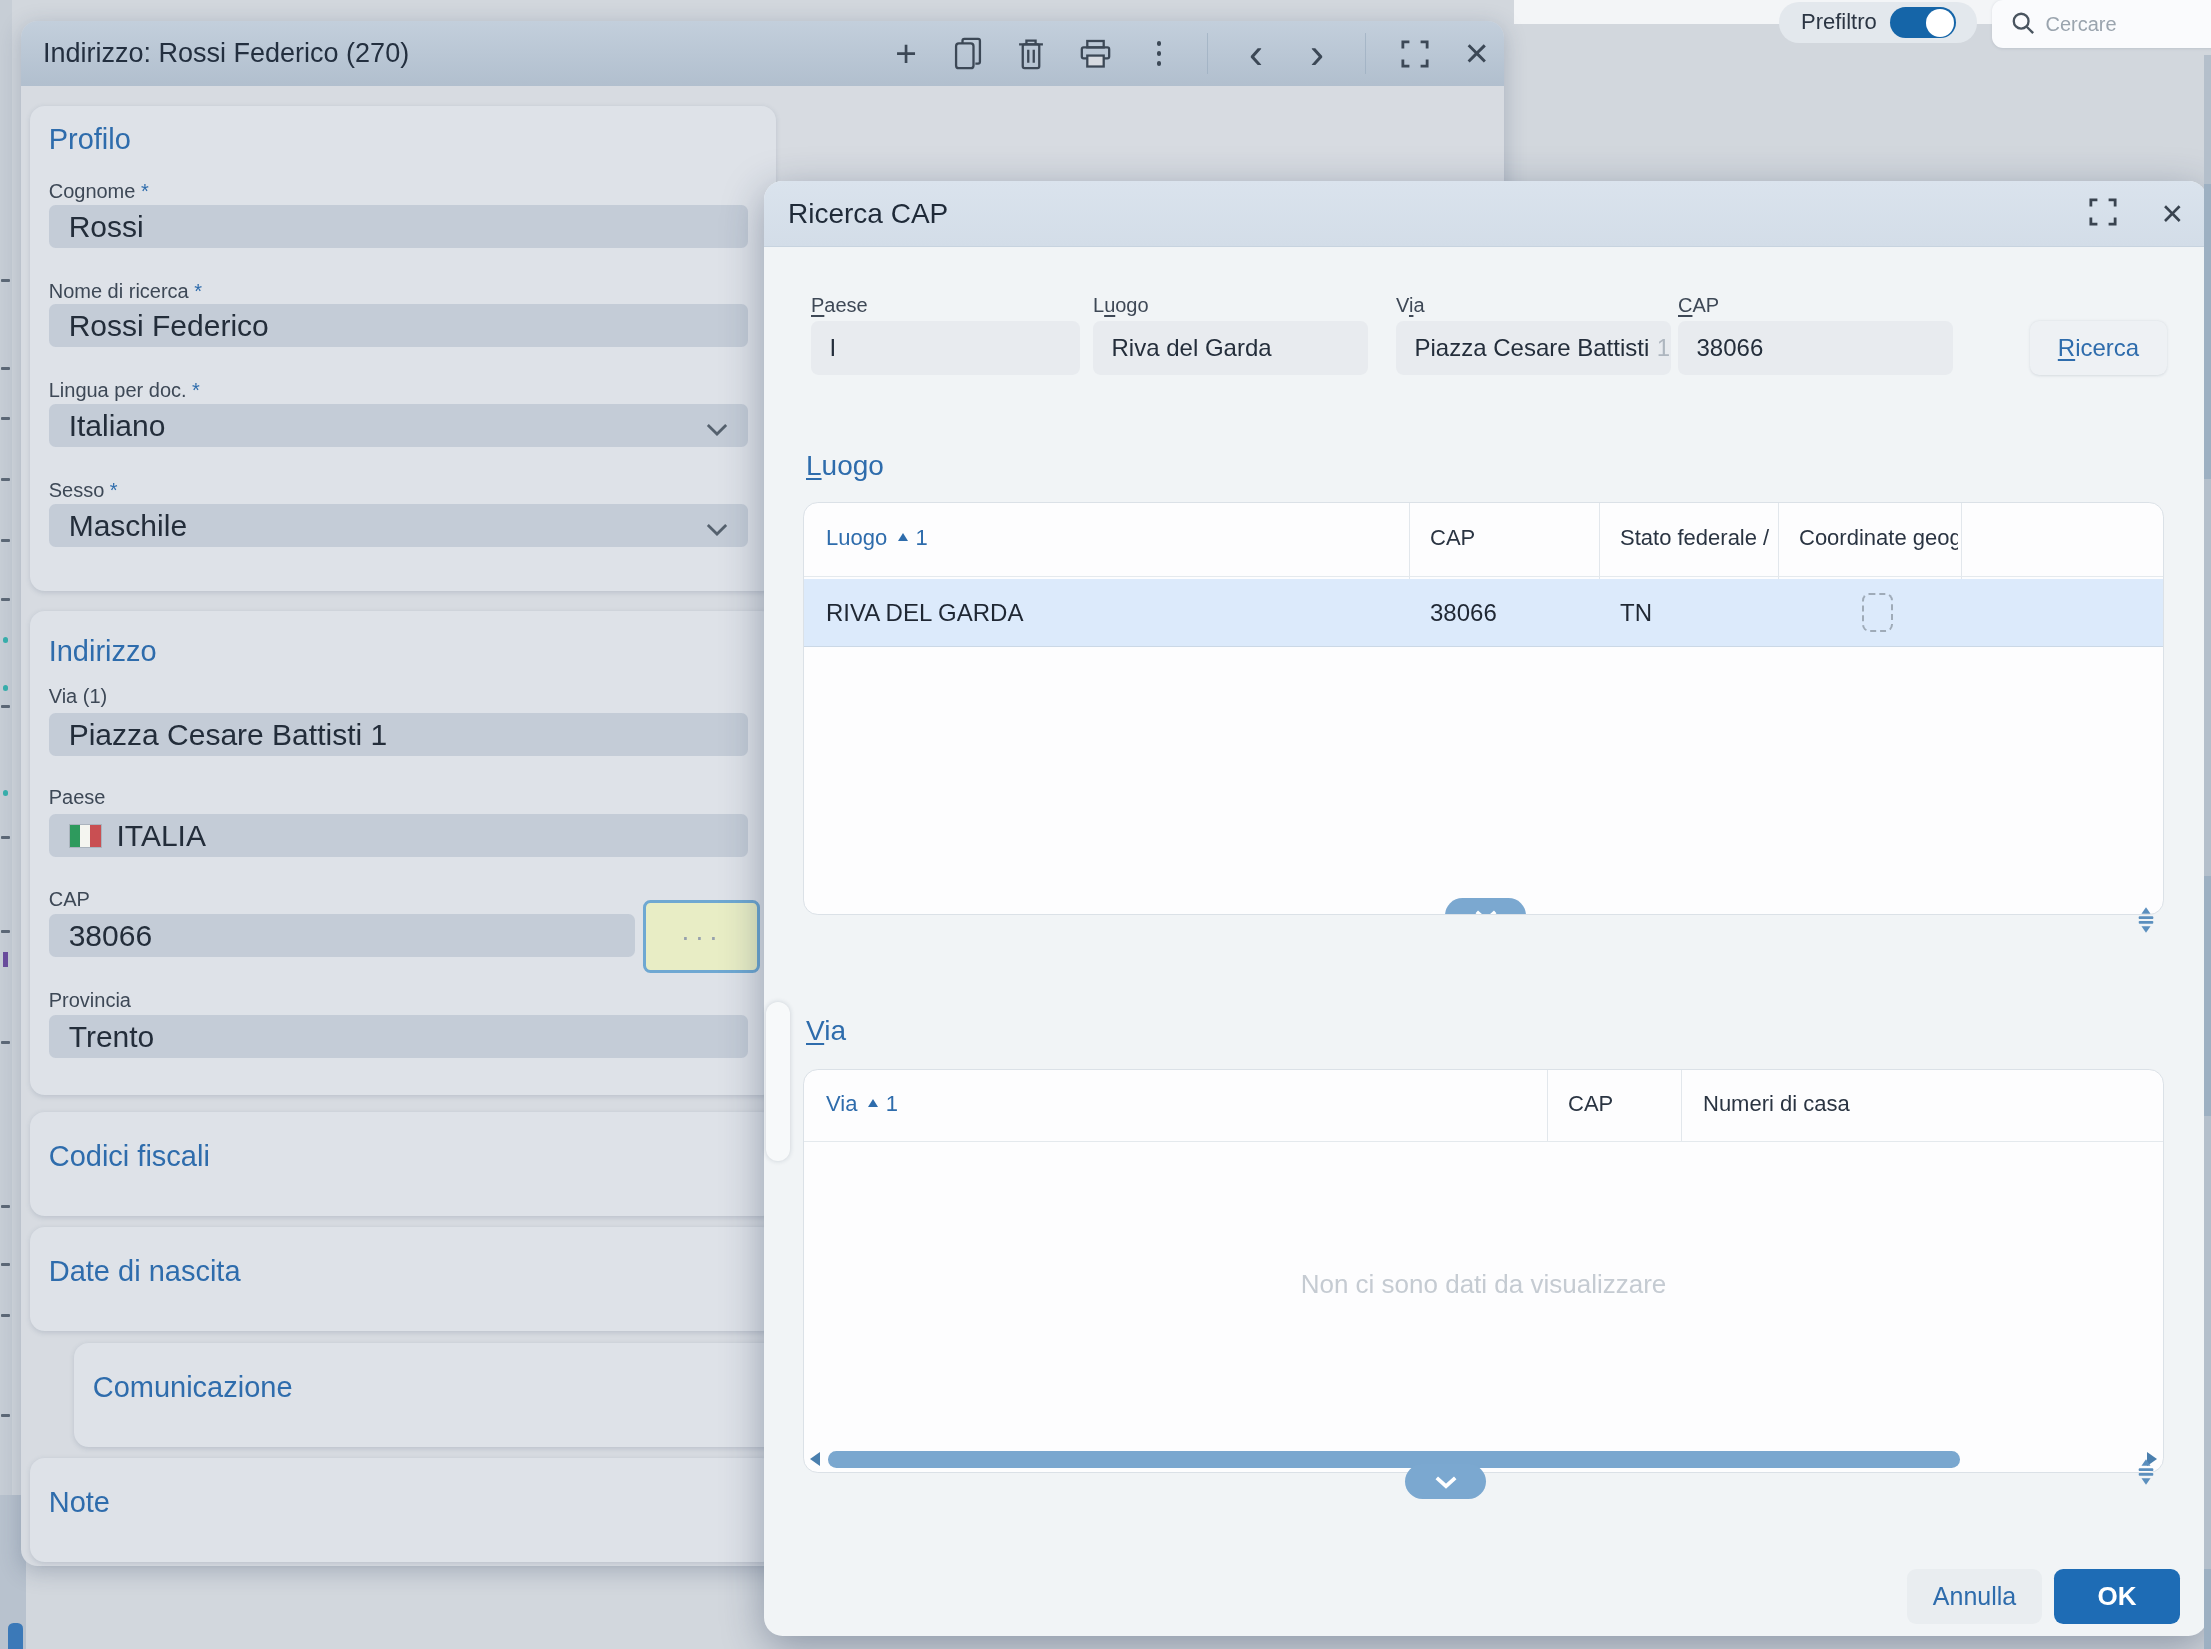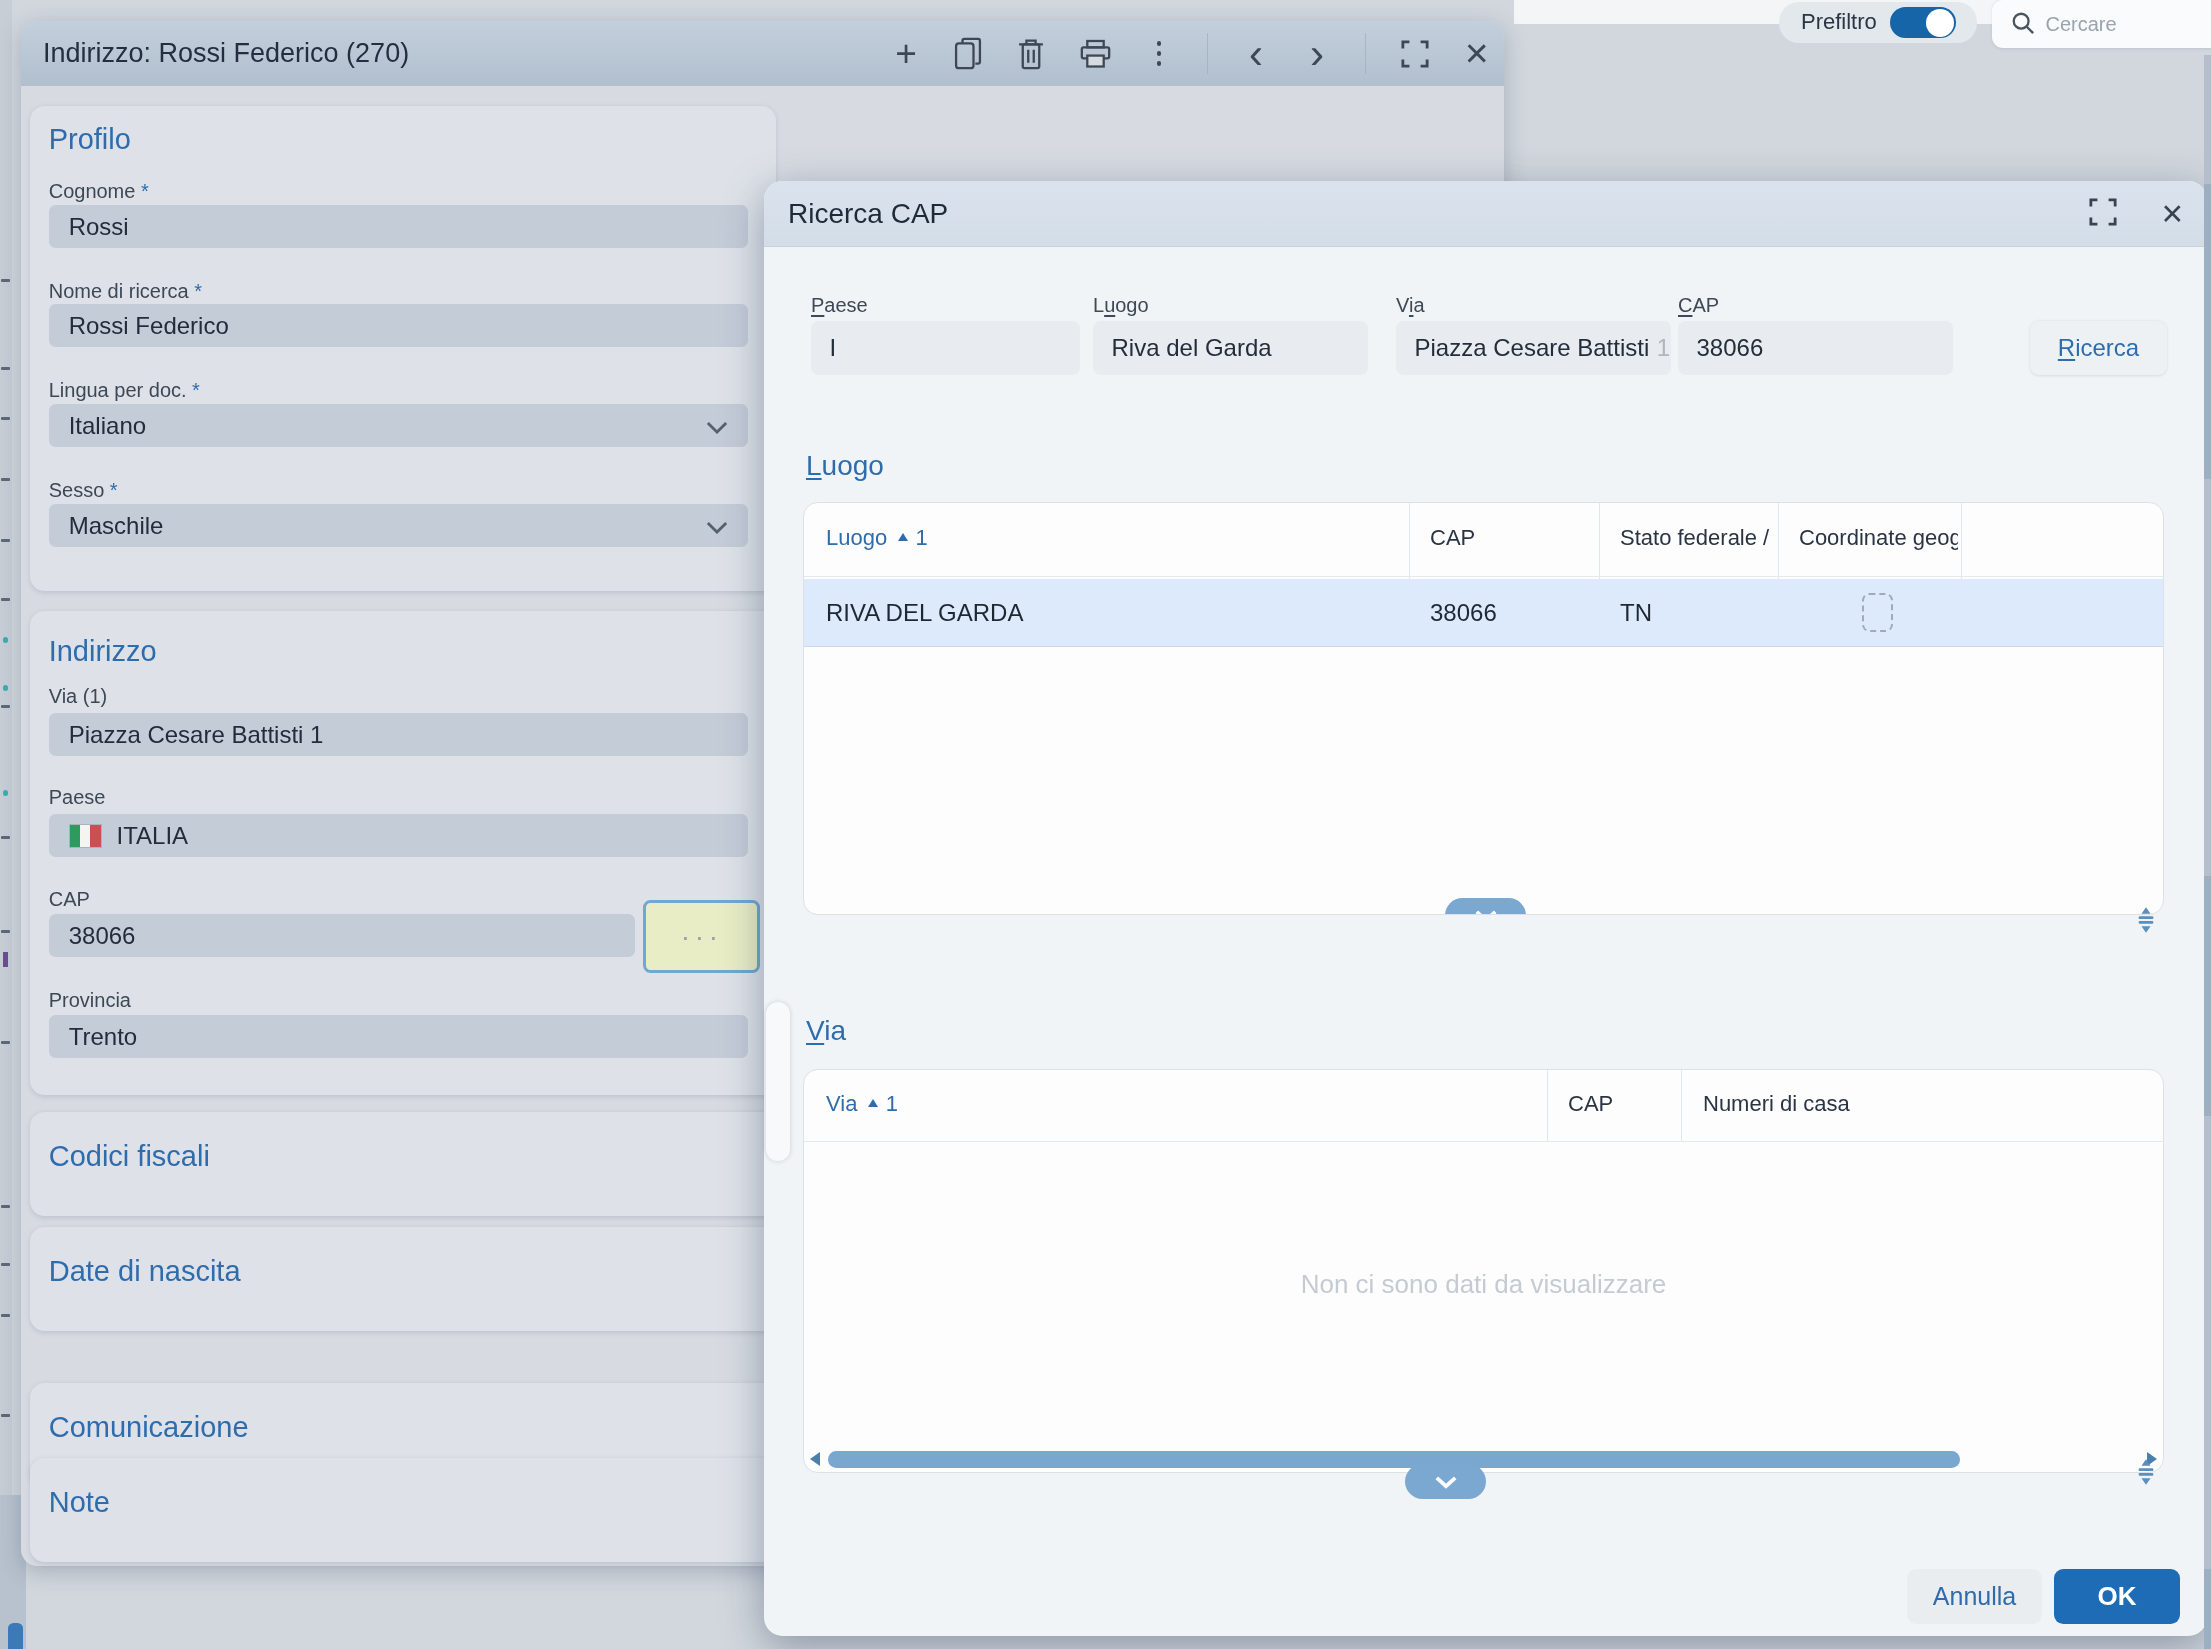--- a/index.html
+++ b/index.html
@@ -47,21 +47,21 @@
   .kebab { display:flex; flex-direction:column; gap:5.5px; }
   .kebab i { width:4.6px; height:4.6px; border-radius:50%; background:#3c4856; }
 
   
   .card { position:absolute; left:9.2px; width:746px; background:#dee2e8; border-radius:14.8px;
     box-shadow:0 1.8px 5.5px rgba(70,90,115,.18); }
   .card-title { position:absolute; left:18.5px; font-size:29px; color:#2e6cac; }
   .fld-label { position:absolute; left:18.5px; font-size:20px; color:#3d4856; white-space:nowrap; }
   .req { color:#2e6cac; margin-left:5.5px; }
   .finput { position:absolute; left:18.5px; width:699px; height:43px; background:#c4ccd7; border-radius:6.5px;
-    display:flex; align-items:center; padding:0 20px; font-size:24px; color:#232d3a; }
+    display:flex; align-items:center; padding:0 20px; font-size:30px; color:#232d3a; }
   .select-chevron { margin-left:auto; }
   .flag { width:33px; height:24px; display:flex; border:0.9px solid #aab3bd; margin-right:14.8px; flex:none; }
   .flag i { flex:1; } .flag .g{background:#2e9a5d;} .flag .w{background:#f4f5f0;} .flag .r{background:#c94f52;}
   .lookup-btn { position:absolute; left:613px; top:289px; width:117px; height:73px; background:#e8edc5;
     border:3.7px solid #6fa8d2; border-radius:7.4px; display:flex; align-items:center; justify-content:center;
     color:#97a1ad; font-size:28px; letter-spacing:4.6px; }
 
   
   .dialog { left:764px; top:181px; width:1443px; height:1455px; background:#f1f4f6; border-radius:18.5px;
     box-shadow:0 11px 41px rgba(25,45,75,.38); z-index:50; }
@@ -255,21 +255,21 @@
         <span>Trento</span>
       </div>
   </div>
 
   <div class="card" style="top:1091px; height:104px;">
     <div class="card-title" style="top:28px;">Codici fiscali</div>
   </div>
   <div class="card" style="top:1206px; height:104px;">
     <div class="card-title" style="top:28px;">Date di nascita</div>
   </div>
-  <div class="card" style="top:1362px; height:104px;">
+  <div class="card" style="top:1322px; height:104px;margin-left:44px;">
     <div class="card-title" style="top:28px;">Comunicazione</div>
   </div>
   <div class="card" style="top:1437px; height:104px;">
     <div class="card-title" style="top:28px;">Note</div>
   </div>
 </div>
 
 <div class="abs scrolltab"></div>
 
 <div class="abs dialog">

